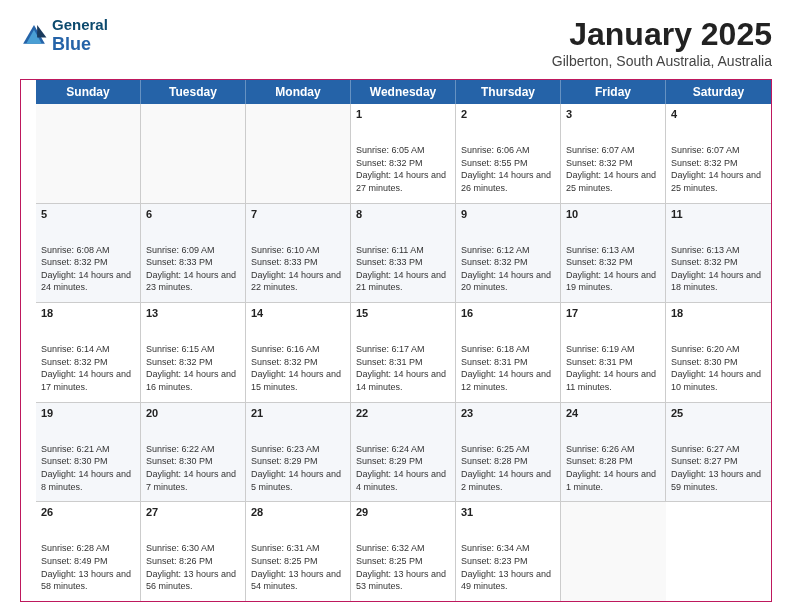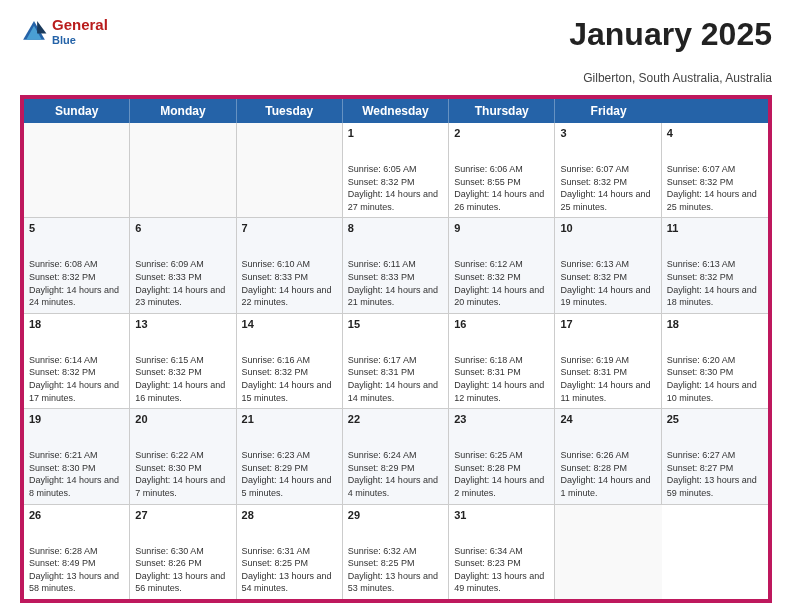--- a/index.html
+++ b/index.html
@@ -34,29 +34,30 @@
     }
     .title-block {
       text-align: right;
     }
     .month-title {
       font-size: 32px;
       font-weight: bold;
       color: #222;
     }
     .subtitle {
-      font-size: 12px;
+      font-size: 14px;
       color: #444;
-      margin-top: 18px;
+      margin-top: 0;
     }
     .calendar {
       flex: 1;
       display: flex;
       flex-direction: column;
-      border: 4px solid #be185d;
+      border: 1px solid #be185d;
+      padding-left: 15px;
     }
     .calendar-header {
       display: grid;
       grid-template-columns: repeat(7, 1fr);
       background: #2563a8;
     }
     .calendar-header-cell {
       color: #fff;
       font-size: 12px;
       font-weight: bold;
@@ -111,38 +112,39 @@
 
 <div class="page">
   <div class="header">
     <div class="logo">
       <svg class="logo-icon" viewBox="0 0 36 36">
         <polygon points="18,4 32,28 4,28" fill="#2563a8"></polygon>
         <polygon points="18,10 28,28 8,28" fill="#4a9fd4"></polygon>
         <polygon points="22,4 34,20 22,20" fill="#1a3a5c"></polygon>
       </svg>
       <div>
-        <div style="font-size:15px;font-weight:bold;color:#b91c1c;line-height:1.2;">General</div>
-        <div style="font-size:11px;font-weight:bold;color:#2563a8;line-height:1.2;">Blue</div>
+        <div style="font-size:15px;font-weight:bold;color:#0c4a6e;line-height:1.2;">General</div>
+        <div style="font-size:18px;font-weight:bold;color:#2563a8;line-height:1.2;">Blue</div>
       </div>
     </div>
     <div class="title-block">
       <div class="month-title">January 2025</div>
       <div class="subtitle">Gilberton, South Australia, Australia</div>
     </div>
   </div>
 
   <div class="calendar">
     <div class="calendar-header">
     <div class="calendar-header-cell">Sunday</div>
+        <div class="calendar-header-cell">Tuesday</div>
         <div class="calendar-header-cell">Monday</div>
-        <div class="calendar-header-cell">Tuesday</div>
         <div class="calendar-header-cell">Wednesday</div>
         <div class="calendar-header-cell">Thursday</div>
         <div class="calendar-header-cell">Friday</div>
+        <div class="calendar-header-cell">Saturday</div>
       </div>
     <div class="calendar-body">
     <div class="calendar-row">
           <div class="calendar-cell cell-empty"></div>
           <div class="calendar-cell cell-empty"></div>
           <div class="calendar-cell cell-empty"></div>
           <div class="calendar-cell">
             <div class="cell-date">1</div>
             <div class="cell-info" style="white-space: pre-line;">Sunrise: 6:05 AM
 Sunset: 8:32 PM

